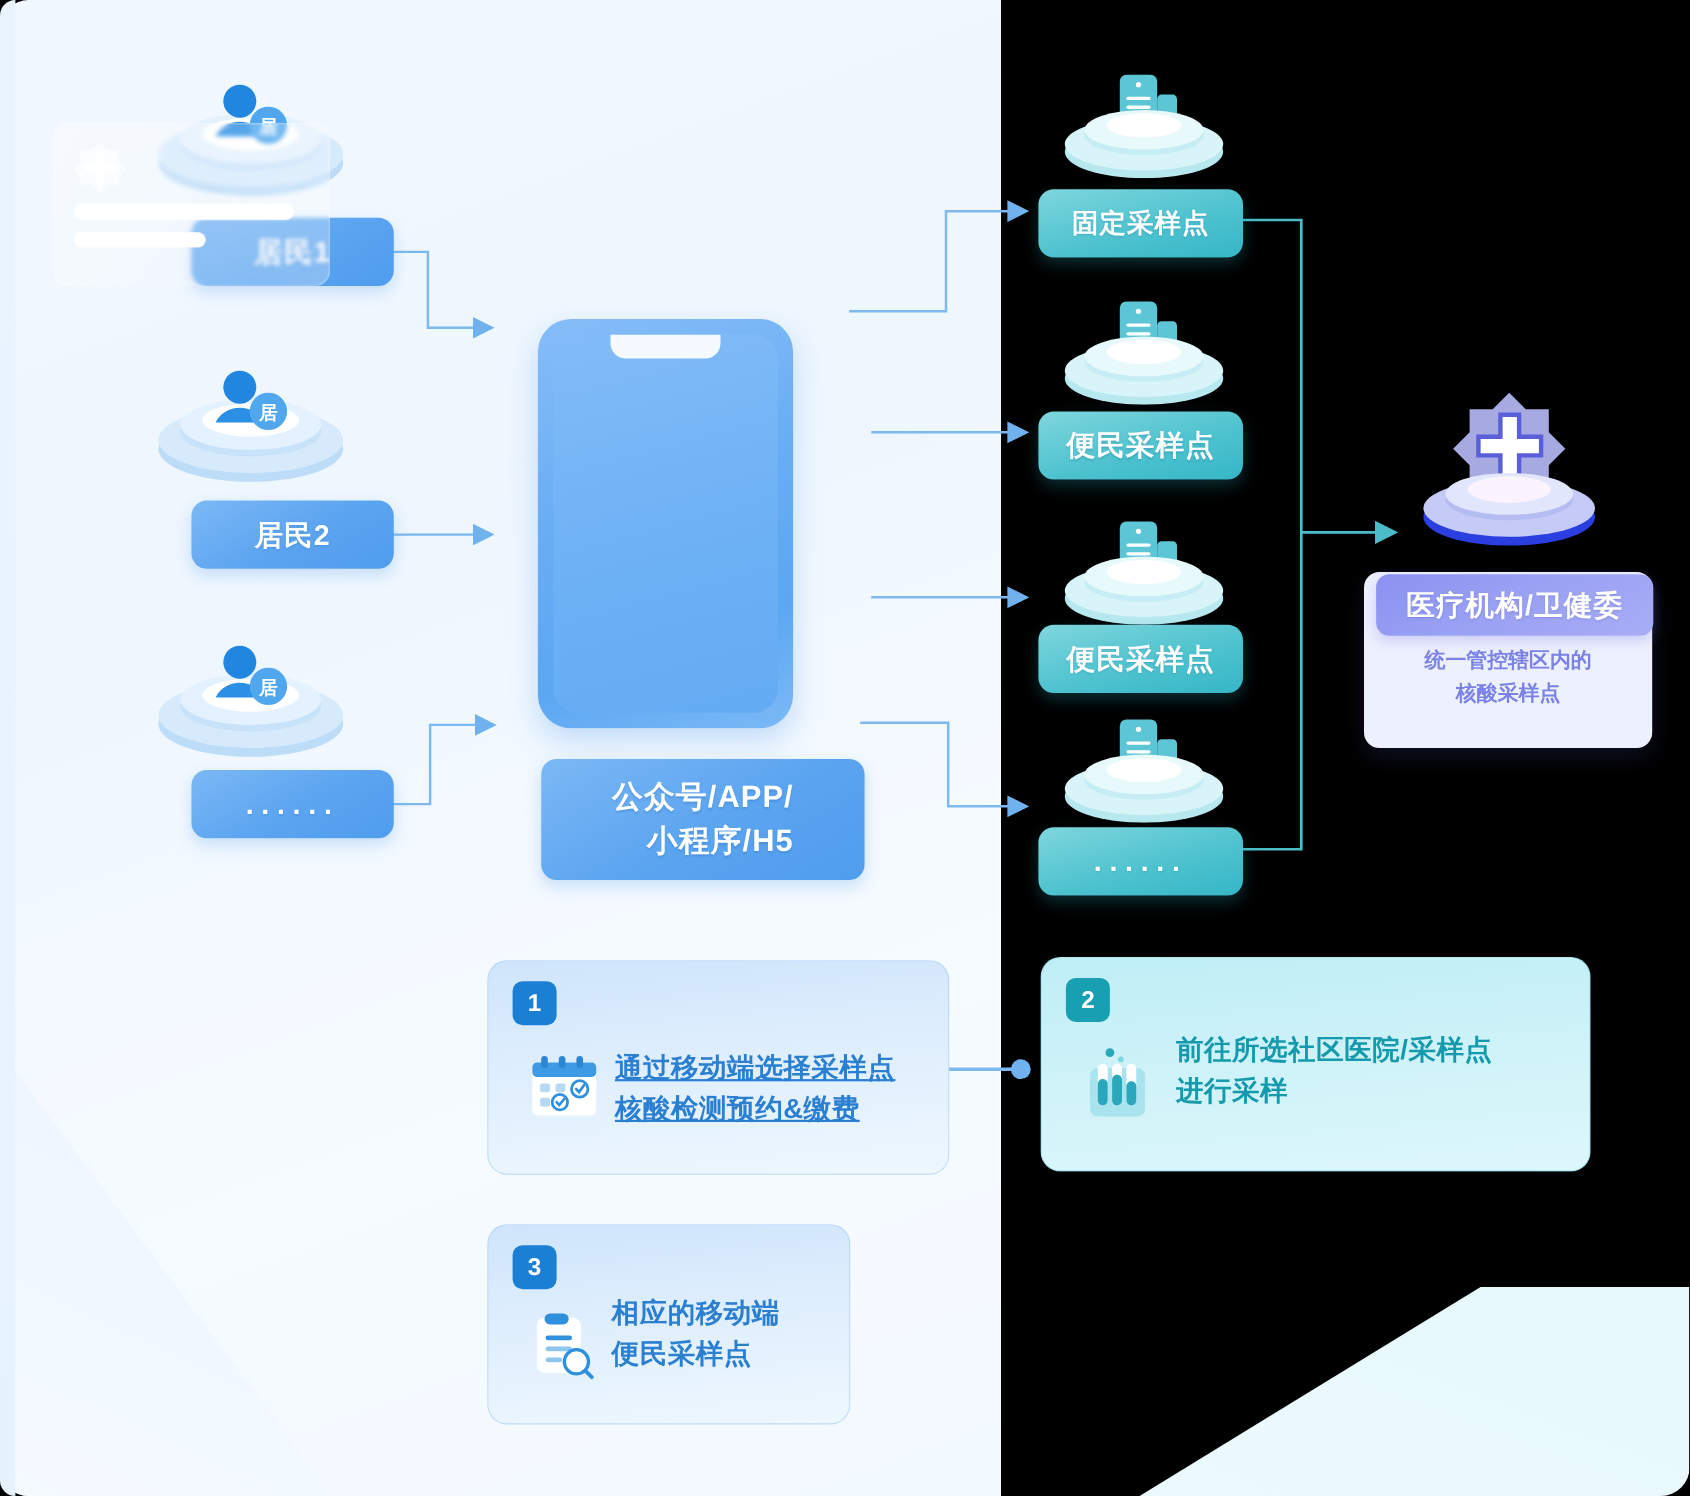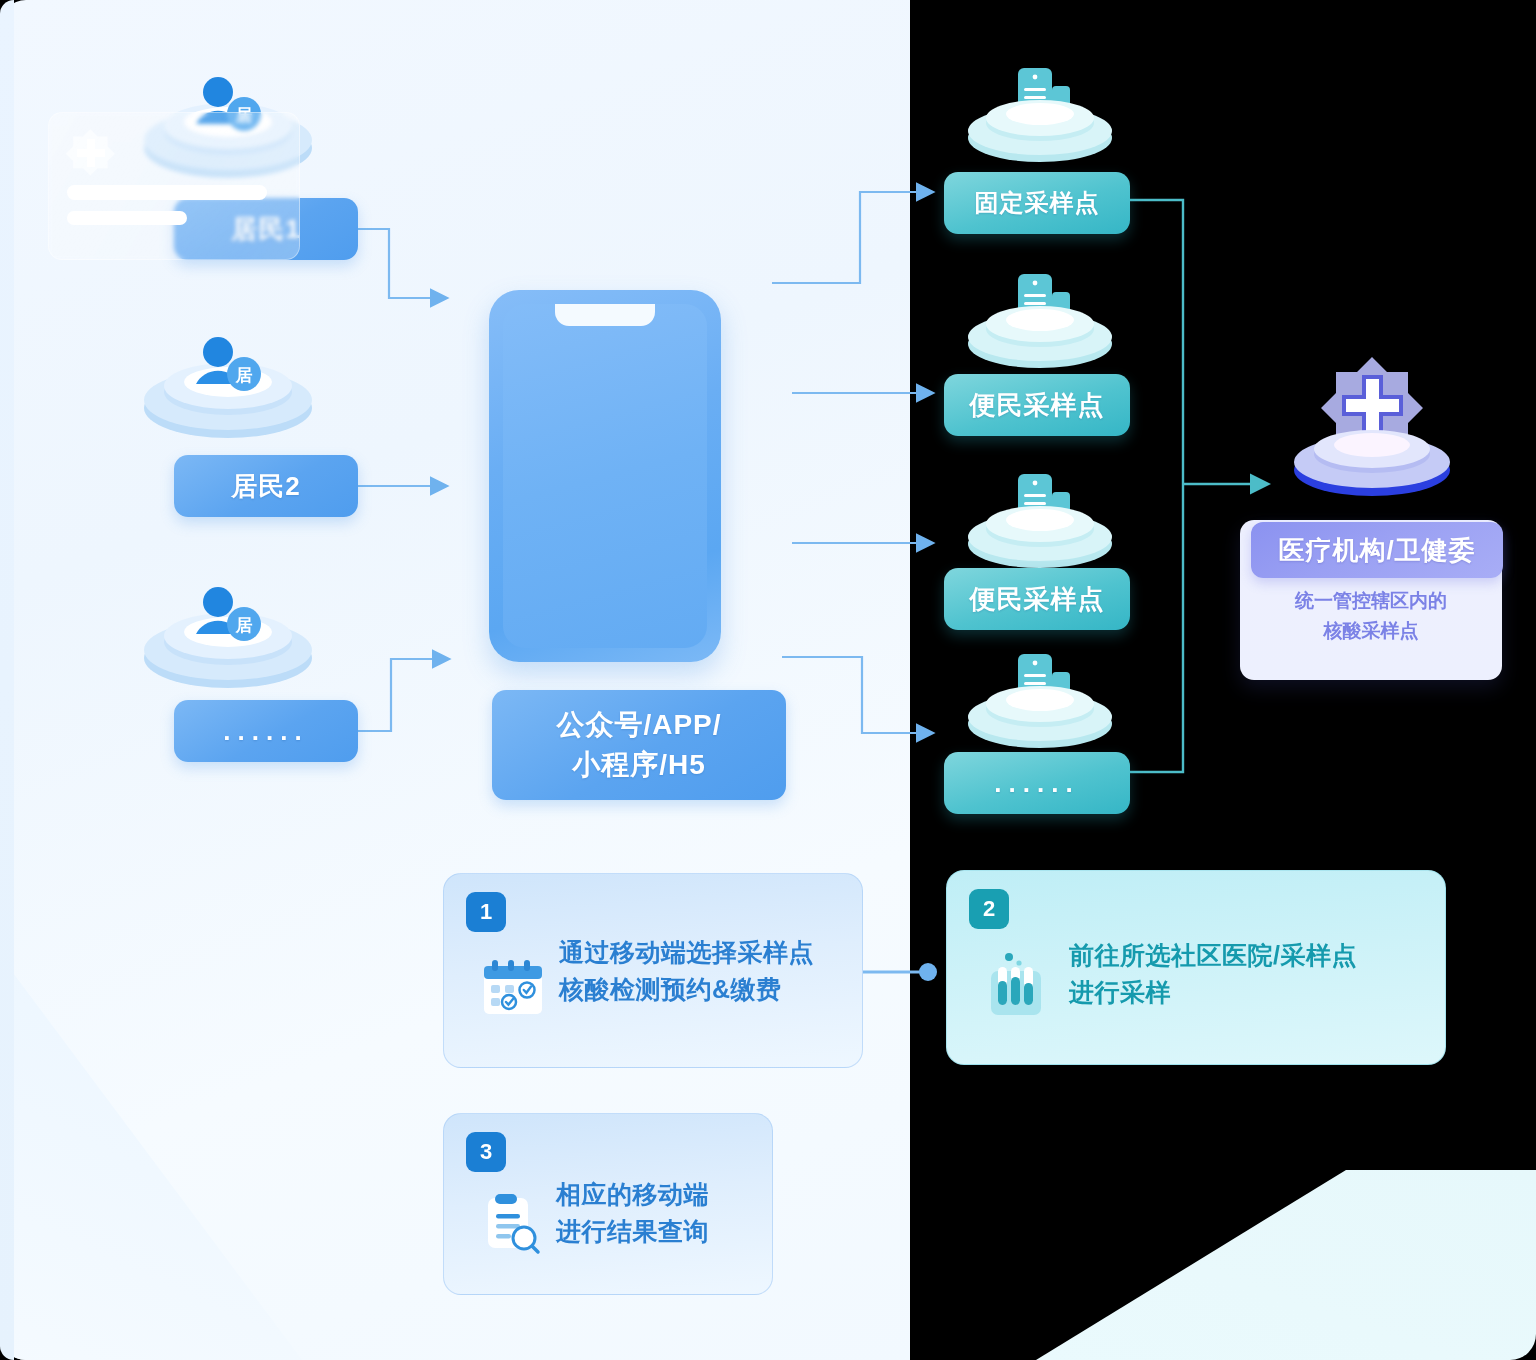--- a/index.html
+++ b/index.html
@@ -237,21 +237,21 @@
   </div>
   <div class="phone-card">
     <svg width="56" height="56" viewBox="0 0 56 56" style="position:absolute;left:14px;top:12px;">
       <path d="M28,4 L38,14 L52,14 L52,28 L62,38 L52,48 L52,58 L38,58 L28,68 L18,58 L4,58 L4,48 L-6,38 L4,28 L4,14 L18,14 Z" transform="scale(0.72) translate(10,2)" fill="rgba(255,255,255,.55)"></path>
       <path d="M24,12 h8 v10 h10 v8 h-10 v10 h-8 v-10 h-10 v-8 h10 z" fill="#ffffff" transform="translate(0,2)"></path>
     </svg>
     <div class="bar bar-1"></div>
     <div class="bar bar-2"></div>
   </div>
 
-  <div class="nodebox blue" style="left:447px; top:690px; width:294px; height:110px; font-size:28px; line-height:40px; text-align:center; white-space:pre-line;">
+  <div class="nodebox blue" style="left:447px; top:690px; width:294px; height:110px; font-size:28px; line-height:40px; text-align:right; white-space:pre-line;">
     <span>公众号/APP/
 小程序/H5</span>
   </div>
 
   <div class="pedestal" style="left:960px; top:62px; width:160px; height:100px;">
     <svg width="160" height="100" viewBox="0 0 160 100">
       <rect x="58" y="6" width="34" height="48" rx="6" fill="#5cc6d6"></rect>
       <rect x="92" y="24" width="18" height="30" rx="4" fill="#5cc6d6"></rect>
       <circle cx="75" cy="15" r="2.4" fill="#ffffff"></circle>
       <rect x="64" y="26" width="22" height="3" rx="1.5" fill="#ffffff"></rect>
@@ -355,21 +355,21 @@
       <rect x="28" y="4" width="6" height="11" rx="3" fill="#2c86d4"></rect>
       <rect x="44" y="4" width="6" height="11" rx="3" fill="#2c86d4"></rect>
       <rect x="11" y="29" width="9" height="8" rx="2" fill="#b7d9f5"></rect>
       <rect x="25" y="29" width="9" height="8" rx="2" fill="#b7d9f5"></rect>
       <rect x="11" y="42" width="9" height="8" rx="2" fill="#b7d9f5"></rect>
       <circle cx="29" cy="46" r="7" fill="#ffffff" stroke="#2f90dd" stroke-width="2.5"></circle>
       <path d="M26,46 l2.4,2.6 L33,43" fill="none" stroke="#2f90dd" stroke-width="2.4" stroke-linecap="round"></path>
       <circle cx="47" cy="34" r="7.5" fill="#ffffff" stroke="#2f90dd" stroke-width="2.5"></circle>
       <path d="M43.8,34 l2.6,2.8 L51,30.5" fill="none" stroke="#2f90dd" stroke-width="2.4" stroke-linecap="round"></path>
     </svg>
-    <div class="step-text blue" style="left:115px; top:60px;">通过移动端选择采样点
+    <div class="step-text blue" style="left:115px; top:79px;text-decoration:underline;">通过移动端选择采样点
 核酸检测预约&amp;缴费</div>
   </div>
 
   <div class="step-card teal" style="left:946px; top:870px; width:500px; height:195px;">
     <div class="step-badge teal">
       <span>2</span>
     </div>
     <svg class="step-icon" width="66" height="72" viewBox="0 0 66 72" style="top:78px;">
       <circle cx="26" cy="8" r="4" fill="#2aa7bb"></circle>
       <circle cx="36" cy="14" r="2.6" fill="#7fd6e2"></circle>
@@ -392,16 +392,16 @@
     <svg class="step-icon" width="62" height="66" viewBox="0 0 62 66" style="top:76px;">
       <rect x="8" y="8" width="40" height="50" rx="7" fill="#ffffff"></rect>
       <rect x="15" y="4" width="22" height="10" rx="5" fill="#2f90dd"></rect>
       <rect x="16" y="24" width="24" height="4.5" rx="2.2" fill="#2f90dd"></rect>
       <rect x="16" y="34" width="24" height="4.5" rx="2.2" fill="#8fc6ee"></rect>
       <rect x="16" y="44" width="15" height="4.5" rx="2.2" fill="#8fc6ee"></rect>
       <circle cx="44" cy="48" r="11" fill="#ffffff" stroke="#2f90dd" stroke-width="3"></circle>
       <line x1="52" y1="56" x2="58" y2="62" stroke="#2f90dd" stroke-width="3.5" stroke-linecap="round"></line>
     </svg>
     <div class="step-text blue" style="left:112px; top:62px;">相应的移动端
-进行结果查询</div>
+便民采样点</div>
   </div>
 
 </div>
 
 </body></html>

